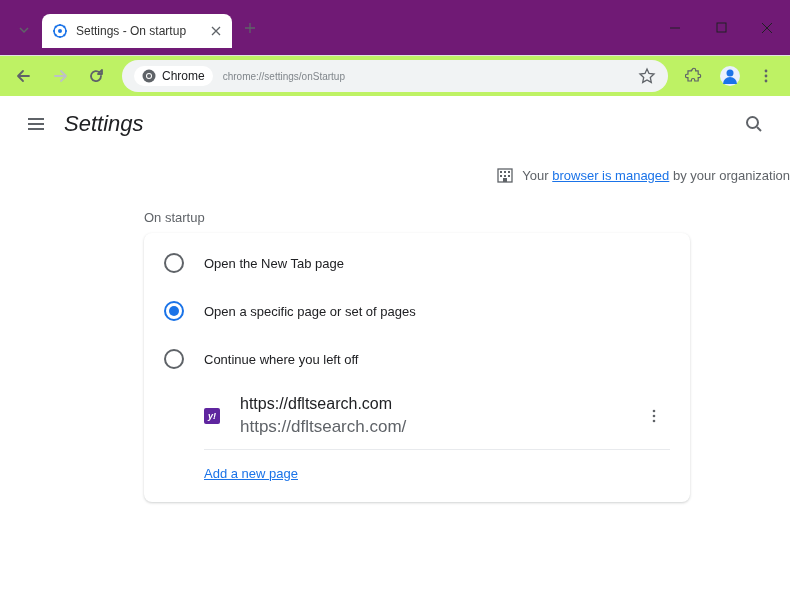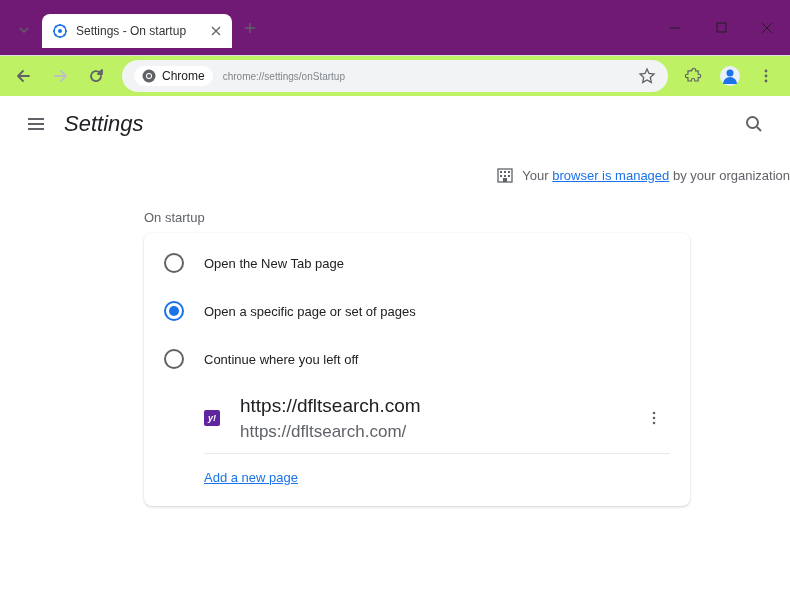--- a/index.html
+++ b/index.html
@@ -44,21 +44,21 @@
     .radio-row { display: flex; align-items: center; padding: 14px 20px; cursor: pointer; }
     .radio { width: 20px; height: 20px; border: 2px solid #5f6368; border-radius: 50%; margin-right: 20px; position: relative; flex-shrink: 0; }
     .radio.selected { border-color: #1a73e8; }
     .radio.selected::after { content: ''; position: absolute; top: 3px; left: 3px; width: 10px; height: 10px; background: #1a73e8; border-radius: 50%; }
     .radio-label { font-size: 13px; color: #202124; }
     .sub-list { padding: 0 20px 0 60px; }
     .page-item { display: flex; align-items: center; padding: 10px 0; border-bottom: 1px solid #e8eaed; }
     .favicon { width: 16px; height: 16px; background: #5f259f; border-radius: 2px; margin-right: 20px; display: flex; align-items: center; justify-content: center; flex-shrink: 0; }
     .favicon-inner { color: #fff; font-size: 9px; font-weight: bold; font-style: italic; }
     .page-urls { flex: 1; }
-    .page-url { font-size: 19px; color: #202124; line-height: 1.4; }
+    .page-url { font-size: 16px; color: #202124; line-height: 1.4; }
     .page-url.secondary { color: #5f6368; font-size: 17px; }
     .more-btn { width: 32px; height: 32px; display: flex; align-items: center; justify-content: center; cursor: pointer; }
     .link-row { padding: 14px 0; border-bottom: 4px solid #4c1d95; }
     .link-row:last-child { border-bottom: none; }
     .link-row a { color: #1a73e8; font-size: 13px; text-decoration: underline; cursor: pointer; }
     
     svg { display: block; }
   </style>
 </head>
 <body>

